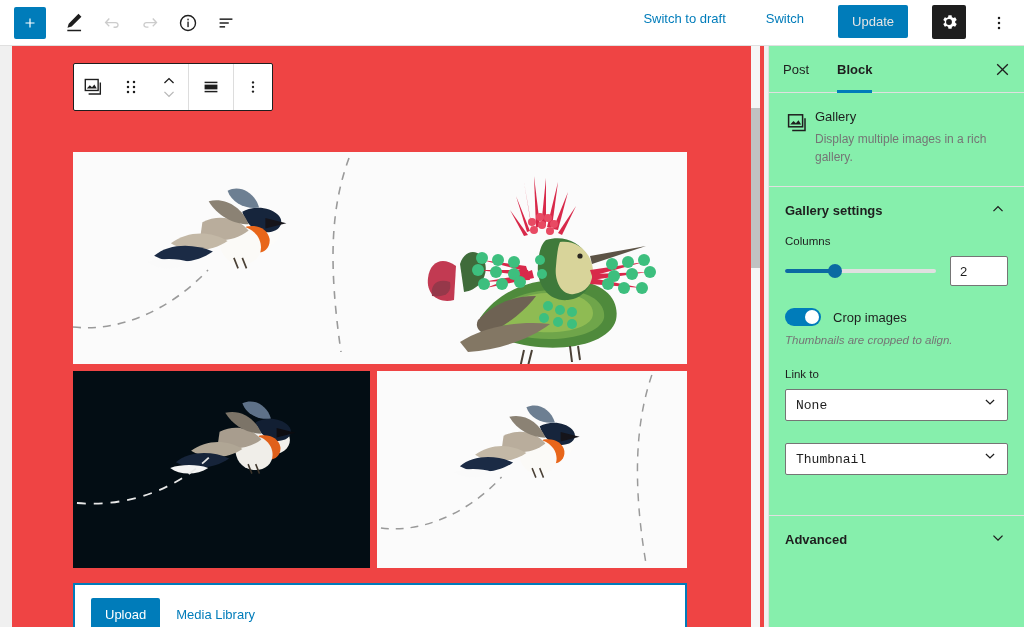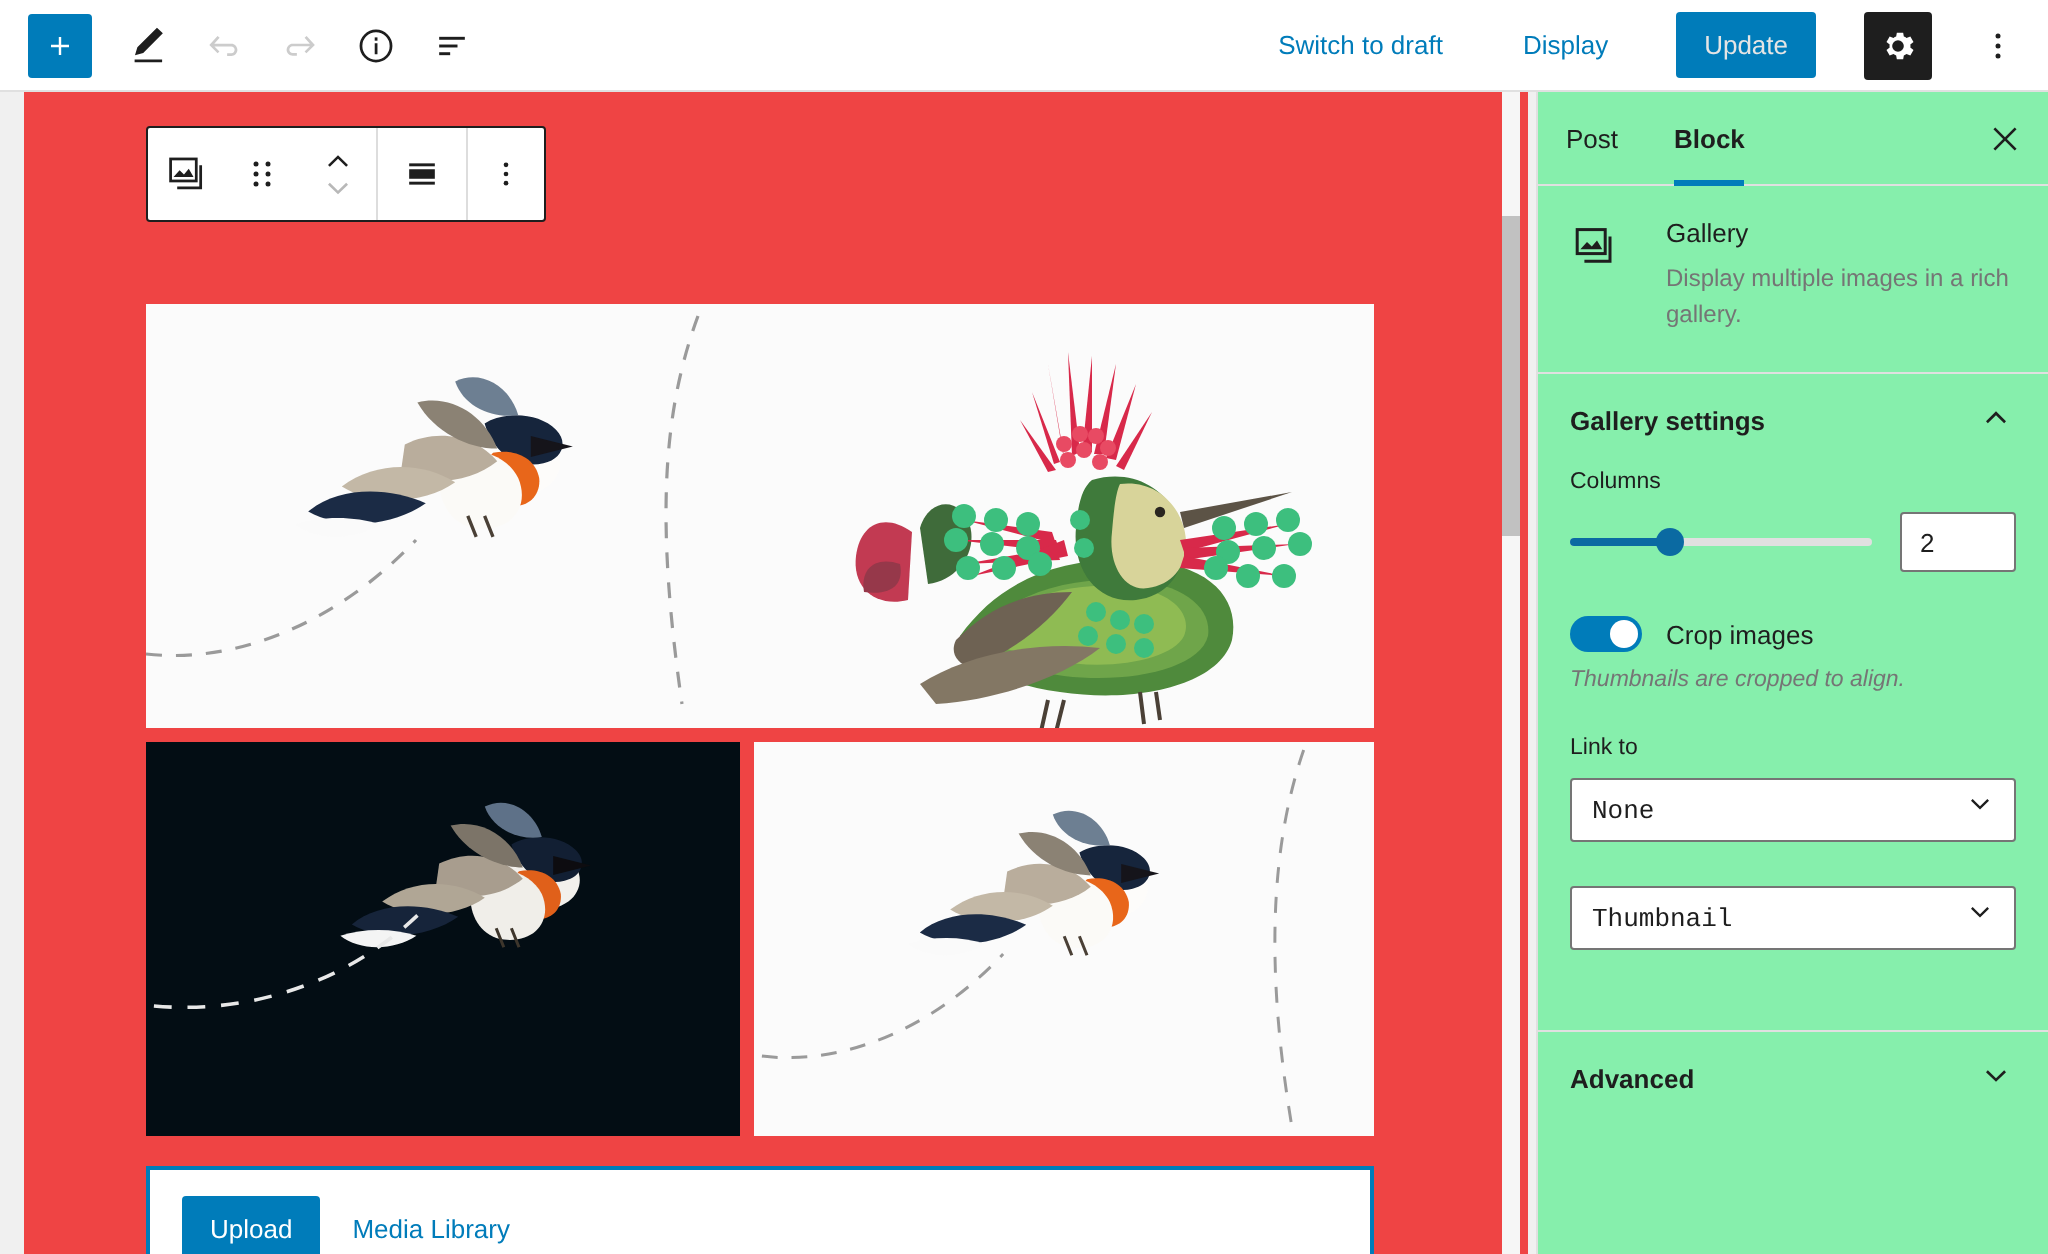--- a/index.html
+++ b/index.html
@@ -14,21 +14,21 @@
   
   .topbar {
     height: 46px; min-height: 46px;
     background: #ffffff;
     border-bottom: 1px solid #e0e0e0;
     display: flex; align-items: center;
     padding: 0 8px 0 8px;
     position: relative; z-index: 40;
   }
   .tb-left { display: flex; align-items: center; gap: 2px; }
-  .tb-right { margin-left: auto; display: flex; align-items: center; gap: 16px; }
+  .tb-right { margin-left: auto; display: flex; align-items: flex-start; gap: 16px; }
   .icon-btn {
     width: 36px; height: 36px;
     display: flex; align-items: center; justify-content: center;
     background: transparent; border: none; cursor: pointer; border-radius: 2px;
     color: #1e1e1e;
   }
   .icon-btn svg { display: block; }
   .add-btn {
     width: 32px; height: 32px; margin-right: 8px; margin-left: 6px;
     background: #007cba; border-radius: 2px;
@@ -145,21 +145,21 @@
   .sb-tab.active { font-weight: bold; }
   .sb-tab.active::after {
     content: ""; position: absolute; left: 14px; right: 14px; bottom: -1px;
     height: 3px; background: #007cba;
   }
   .sb-close {
     margin-left: auto; width: 44px; display: flex; align-items: center; justify-content: center;
     cursor: pointer; color: #1e1e1e;
   }
   .sb-blockcard {
-    display: flex; gap: 24px; padding: 16px 16px 20px 16px;
+    display: flex; gap: 6px; padding: 16px 16px 20px 16px;
     border-bottom: 1px solid #e0e0e0;
   }
   .sb-blockicon { width: 24px; height: 24px; flex: 0 0 24px; color: #1e1e1e; margin-top: 2px; }
   .sb-blocktitle { font-size: 13px; color: #1e1e1e; margin-bottom: 6px; }
   .sb-blockdesc { font-size: 12px; color: #757575; line-height: 1.5; }
 
   .panel-head {
     height: 48px; display: flex; align-items: center; padding: 0 16px;
     cursor: pointer; font-size: 13px; font-weight: bold; color: #1e1e1e;
     border-bottom: 1px solid transparent;
@@ -252,21 +252,21 @@
         <svg width="22" height="22" viewBox="0 0 24 24">
           <rect x="5" y="7" width="14" height="1.6" fill="#1e1e1e"></rect>
           <rect x="5" y="11.2" width="10" height="1.6" fill="#1e1e1e"></rect>
           <rect x="5" y="15.4" width="6" height="1.6" fill="#1e1e1e"></rect>
         </svg>
       </div>
     </div>
 
     <div class="tb-right">
       <button class="link-btn">Switch to draft</button>
-      <button class="link-btn">Display</button>
+      <button class="link-btn">Switch</button>
       <button class="primary-btn">Update</button>
       <div class="gear-btn">
         <svg width="20" height="20" viewBox="0 0 24 24">
           <path d="M12 15.5a3.5 3.5 0 1 1 0-7 3.5 3.5 0 0 1 0 7zm7.4-2.6.1-.9-.1-.9 1.9-1.5-1.9-3.3-2.3.9c-.5-.4-1-.7-1.6-.9L15.1 4h-3.8l-.4 2.3c-.6.2-1.1.5-1.6.9l-2.3-.9-1.9 3.3 1.9 1.5-.1.9.1.9-1.9 1.5 1.9 3.3 2.3-.9c.5.4 1 .7 1.6.9l.4 2.3h3.8l.4-2.3c.6-.2 1.1-.5 1.6-.9l2.3.9 1.9-3.3-1.9-1.5z"></path>
         </svg>
       </div>
       <div class="kebab-btn">
         <svg width="20" height="20" viewBox="0 0 24 24">
           <circle cx="12" cy="6" r="1.5" fill="#1e1e1e"></circle>
           <circle cx="12" cy="12" r="1.5" fill="#1e1e1e"></circle>

